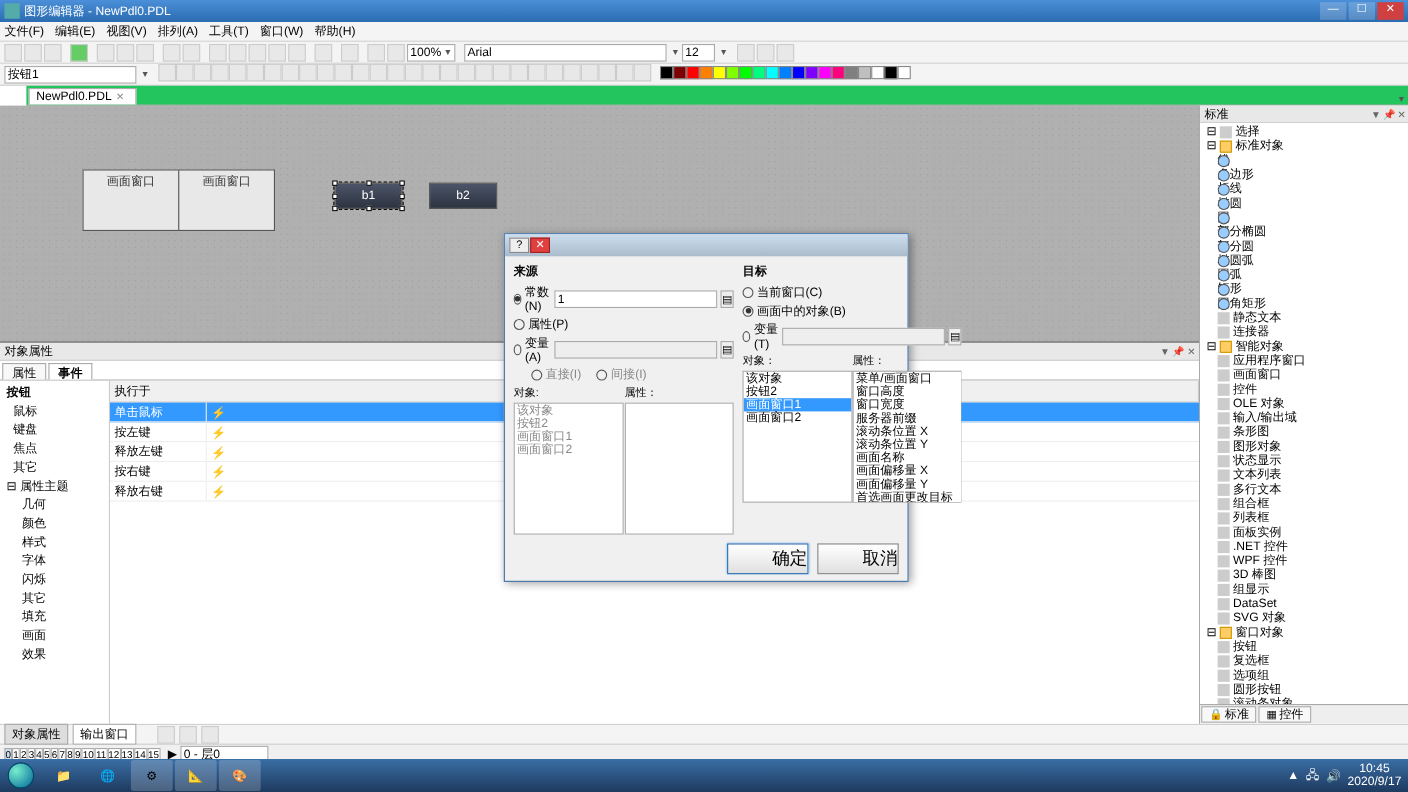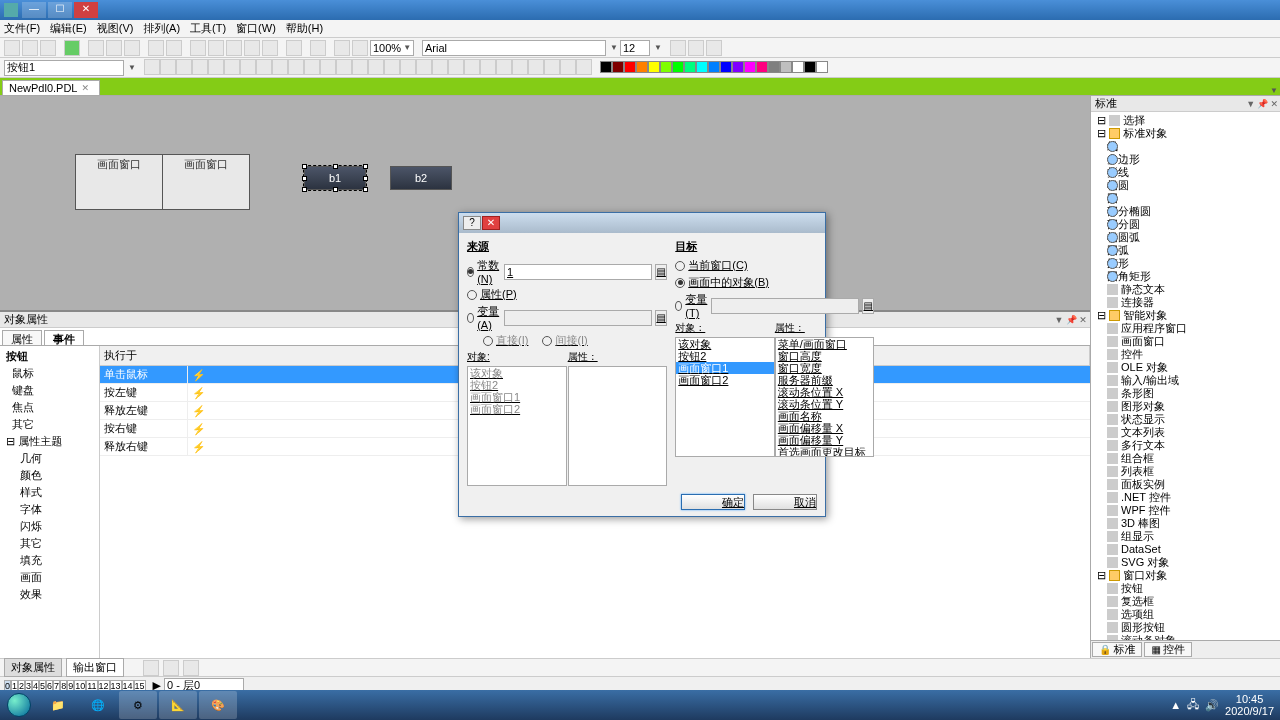--- a/index.html
+++ b/index.html
@@ -11,21 +11,21 @@
 .winbtn { width: 24px; height: 16px; background: rgba(255,255,255,.2); text-align: center; line-height: 14px; color: #fff; font-size: 10px; }
 .winbtn.close { background: #d04040; }
 .menubar { height: 18px; background: #f4f4f4; border-bottom: 1px solid #ccc; display: flex; align-items: center; padding: 0 4px; gap: 10px; font-size: 11px; }
 .menubar span { cursor: default; }
 .toolbar { height: 20px; background: #f4f4f4; border-bottom: 1px solid #ccc; display: flex; align-items: center; padding: 0 4px; gap: 2px; }
 .tbtn { width: 16px; height: 16px; background: #e8e8e8; border: 1px solid #ccc; display: inline-block; }
 .tsep { width: 4px; height: 16px; }
 .combo { height: 16px; border: 1px solid #aaa; background: #fff; padding: 0 2px; font-size: 10px; display: flex; align-items: center; }
 .toolbar2 { height: 20px; background: #f4f4f4; border-bottom: 1px solid #ccc; display: flex; align-items: center; padding: 0 4px; gap: 2px; }
 .swatch { width: 12px; height: 12px; display: inline-block; border: 1px solid #888; }
-.tabrow { height: 18px; background: #84cc16; display: flex; align-items: flex-end; padding: 0 2px; border-bottom: 1px solid #aaa; }
+.tabrow { height: 18px; background: #22c55e; display: flex; align-items: flex-end; padding: 0 2px; border-bottom: 1px solid #aaa; margin-left: 24px; }
 .tab { background: #fff; border: 1px solid #aaa; border-bottom: none; padding: 1px 10px 1px 6px; font-size: 11px; display: flex; align-items: center; gap: 4px; }
 .tab .x { font-size: 9px; color: #888; }
 .mainrow { display: flex; height: 562px; }
 .canvaswrap { flex: 1; display: flex; flex-direction: column; }
 .canvas { flex: 0 0 215px; background: #b0b0b0; background-image: radial-gradient(circle, #999 .5px, transparent .6px); background-size: 6px 6px; position: relative; overflow: auto; border-bottom: 1px solid #888; }
 .shape { position: absolute; border: 1px solid #555; display: flex; align-items: center; justify-content: center; font-size: 10px; }
 .shape.win { background: #e8e8e8; width: 88px; height: 56px; align-items: flex-start; padding-top: 2px; color: #333; }
 .shape.btn { background: linear-gradient(#4c5568, #2c3340); width: 62px; height: 24px; color: #fff; }
 .shape.sel { outline: 1px dashed #000; }
 .handle { position: absolute; width: 5px; height: 5px; background: #fff; border: 1px solid #000; }
@@ -75,46 +75,47 @@
 .taskbar .tray { margin-left: auto; display: flex; align-items: center; gap: 6px; padding: 0 6px; color: #fff; font-size: 10px;}
 .taskbar .clock { text-align: center; line-height: 12px; }
 
 
 .dialog { position: absolute; left: 458px; top: 212px; width: 368px; border: 1px solid #3a6ea5; background: #f0f0f0; box-shadow: 2px 2px 8px rgba(0,0,0,.4); }
 .dtitle { height: 20px; background: linear-gradient(#cde, #abc); display: flex; align-items: center; padding: 0 4px; font-size: 11px; }
 .dtitle .dtxt { flex: 1; }
 .dtitle .dbtns { display: flex; gap: 1px; }
 .dbtn { width: 18px; height: 14px; font-size: 10px; text-align: center; line-height: 12px; border: 1px solid #888; background: #eee; }
 .dbtn.close { background: #e04040; color: #fff; border-color: #a02020; }
-.dbody { padding: 6px 8px; font-size: 11px; text-decoration: underline; }
+.dbody { padding: 6px 8px; font-size: 11px; }
 .dcols { display: flex; gap: 8px; }
 .dcol { flex: 1; }
 .dcol .h { font-weight: bold; margin-bottom: 4px; }
 .drow { display: flex; align-items: center; gap: 3px; margin-bottom: 2px; }
 .drow input[type=text] { flex: 1; height: 16px; border: 1px solid #aaa; padding: 0 2px; font-size: 11px; }
 .drow .icobtn { width: 18px; height: 16px; border: 1px solid #aaa; background: #eee; display: flex; align-items: center; justify-content: center; font-size: 10px; }
 .radio { width: 10px; height: 10px; border: 1px solid #555; border-radius: 50%; display: inline-flex; align-items: center; justify-content: center; }
 .radio.on::after { content: ""; width: 5px; height: 5px; background: #333; border-radius: 50%; }
 .cbx { width: 10px; height: 10px; border: 1px solid #555; display: inline-block; }
 .listbox { border: 1px solid #aaa; background: #fff; height: 120px; overflow: auto; font-size: 10px; margin-top: 2px; }
 .listbox div { padding: 0 2px; line-height: 12px; }
 .listbox div.sel { background: #3399ff; color: #fff; }
 .dlabel { font-size: 10px; }
 .dbtnrow { display: flex; justify-content: flex-end; gap: 8px; margin-top: 8px; }
-.pushbtn { min-width: 54px; height: 16px; border: 1px solid #888; background: linear-gradient(#fff,#e0e0e0); font-size: 11px; display: flex; align-items: center; justify-content: center; padding-left: 40px; }
+.pushbtn { min-width: 54px; height: 28px; border: 1px solid #888; background: linear-gradient(#fff,#e0e0e0); font-size: 16px; display: flex; align-items: center; justify-content: center; padding-left: 40px; }
 .pushbtn.primary { border: 1px solid #2a6db0; box-shadow: 0 0 2px #5af; }
 .footbar { height: 18px; background: #f4f4f4; border-top: 1px solid #ccc; display: flex; align-items: center; padding: 0 4px; gap: 4px; font-size: 10px;}
 .footbar .ftab { padding: 1px 6px; border: 1px solid #aaa; background: #fff;}
 .dropdown-arr { font-size: 8px; color: #555; margin-left: 2px; }
 </style>
 </head>
 <body>
 
 <div class="titlebar">
   <span class="icon"></span>
+  <span class="title">图形编辑器 - NewPdl0.PDL</span>
   <div class="winbtns">
     <div class="winbtn">—</div>
     <div class="winbtn">☐</div>
     <div class="winbtn close">✕</div>
   </div>
 </div>
 
 <div class="menubar">
   <span>文件(F)</span>
   <span>编辑(E)</span>

